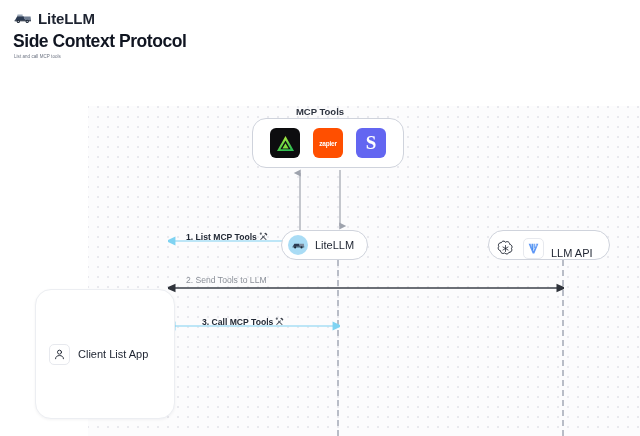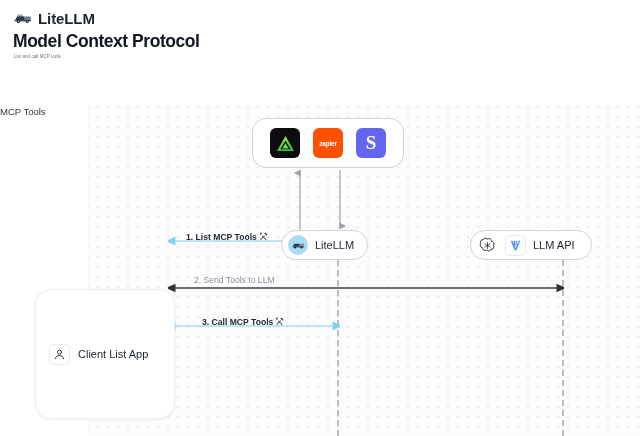--- a/index.html
+++ b/index.html
@@ -81,23 +81,23 @@
     left: 0; top: 0;
     width: 640px; height: 36px;
     background: #ffffff;
   }
 
   
   .mcp-label {
     position: absolute;
     left: 0; top: 36px;
     width: 640px;
-    text-align: left;
+    text-align: center;
     font-size: 9.5px;
-    font-weight: 400;
+    font-weight: 700;
     color: #2e3440;
   }
   .mcp-box {
     position: absolute;
     left: 252px; top: 48px;
     width: 152px; height: 50px;
     border: 1.2px solid #cfd3dc;
     border-radius: 14px;
     background: #ffffff;
     display: flex;
@@ -142,21 +142,21 @@
     border: 1.2px solid #cfd3dc;
     border-radius: 15px;
     background: #ffffff;
     display: flex;
     align-items: center;
     gap: 7px;
     padding: 0 13px 0 6px;
     z-index: 5;
   }
   .node-litellm { left: 281px; top: 160px; }
-  .node-llmapi  { left: 470px; top: 160px; padding-right: 16px; }
+  .node-llmapi  { left: 488px; top: 160px; padding-right: 16px; align-items: flex-end; }
 
   .node-label {
     font-size: 11px;
     color: #1d2330;
     font-weight: 400;
     white-space: nowrap;
   }
 
   .avatar-circle {
     width: 20px; height: 20px;
@@ -219,21 +219,21 @@
   .msg { position: absolute; z-index: 3; }
   .msg-label {
     position: absolute;
     font-size: 8.6px;
     font-weight: 600;
     white-space: nowrap;
     z-index: 3;
     background: transparent;
   }
   .label-blue  { color: #232a36; text-align: center; }
-  .label-gray  { color: #8b9099; font-weight: 500; margin-left: 8px; }
+  .label-gray  { color: #8b9099; font-weight: 500; }
 
   .msg-icon {
     display: inline-block;
     position: relative;
     top: 1px;
     margin-left: 2px;
   }
 </style>
 </head>
 <body>
@@ -249,21 +249,21 @@
         <circle cx="4.3" cy="10.4" r="1.6" fill="#1b2533"></circle>
         <circle cx="13.2" cy="10.4" r="1.6" fill="#1b2533"></circle>
         <circle cx="4.3" cy="10.4" r="0.6" fill="#cfd6e0"></circle>
         <circle cx="13.2" cy="10.4" r="0.6" fill="#cfd6e0"></circle>
         <path d="M3.6 3.6 L8.6 3.6 L8.6 5.1 L3.2 5.1 Z" fill="#9aa7b8"></path>
       </svg>
     </span>
     <span class="brand-name">LiteLLM</span>
   </div>
 
-  <div class="page-title">Model Context Protocol</div>
+  <div class="page-title">Side Context Protocol</div>
   <div class="page-subtitle">List and call MCP tools</div>
 
   <div class="canvas">
 
     <div class="mcp-label">MCP Tools</div>
 
     <div class="mcp-box">
       <div class="tool-icon tool-linear">
         <svg width="19" height="17" viewBox="0 0 19 17">
           <defs>

